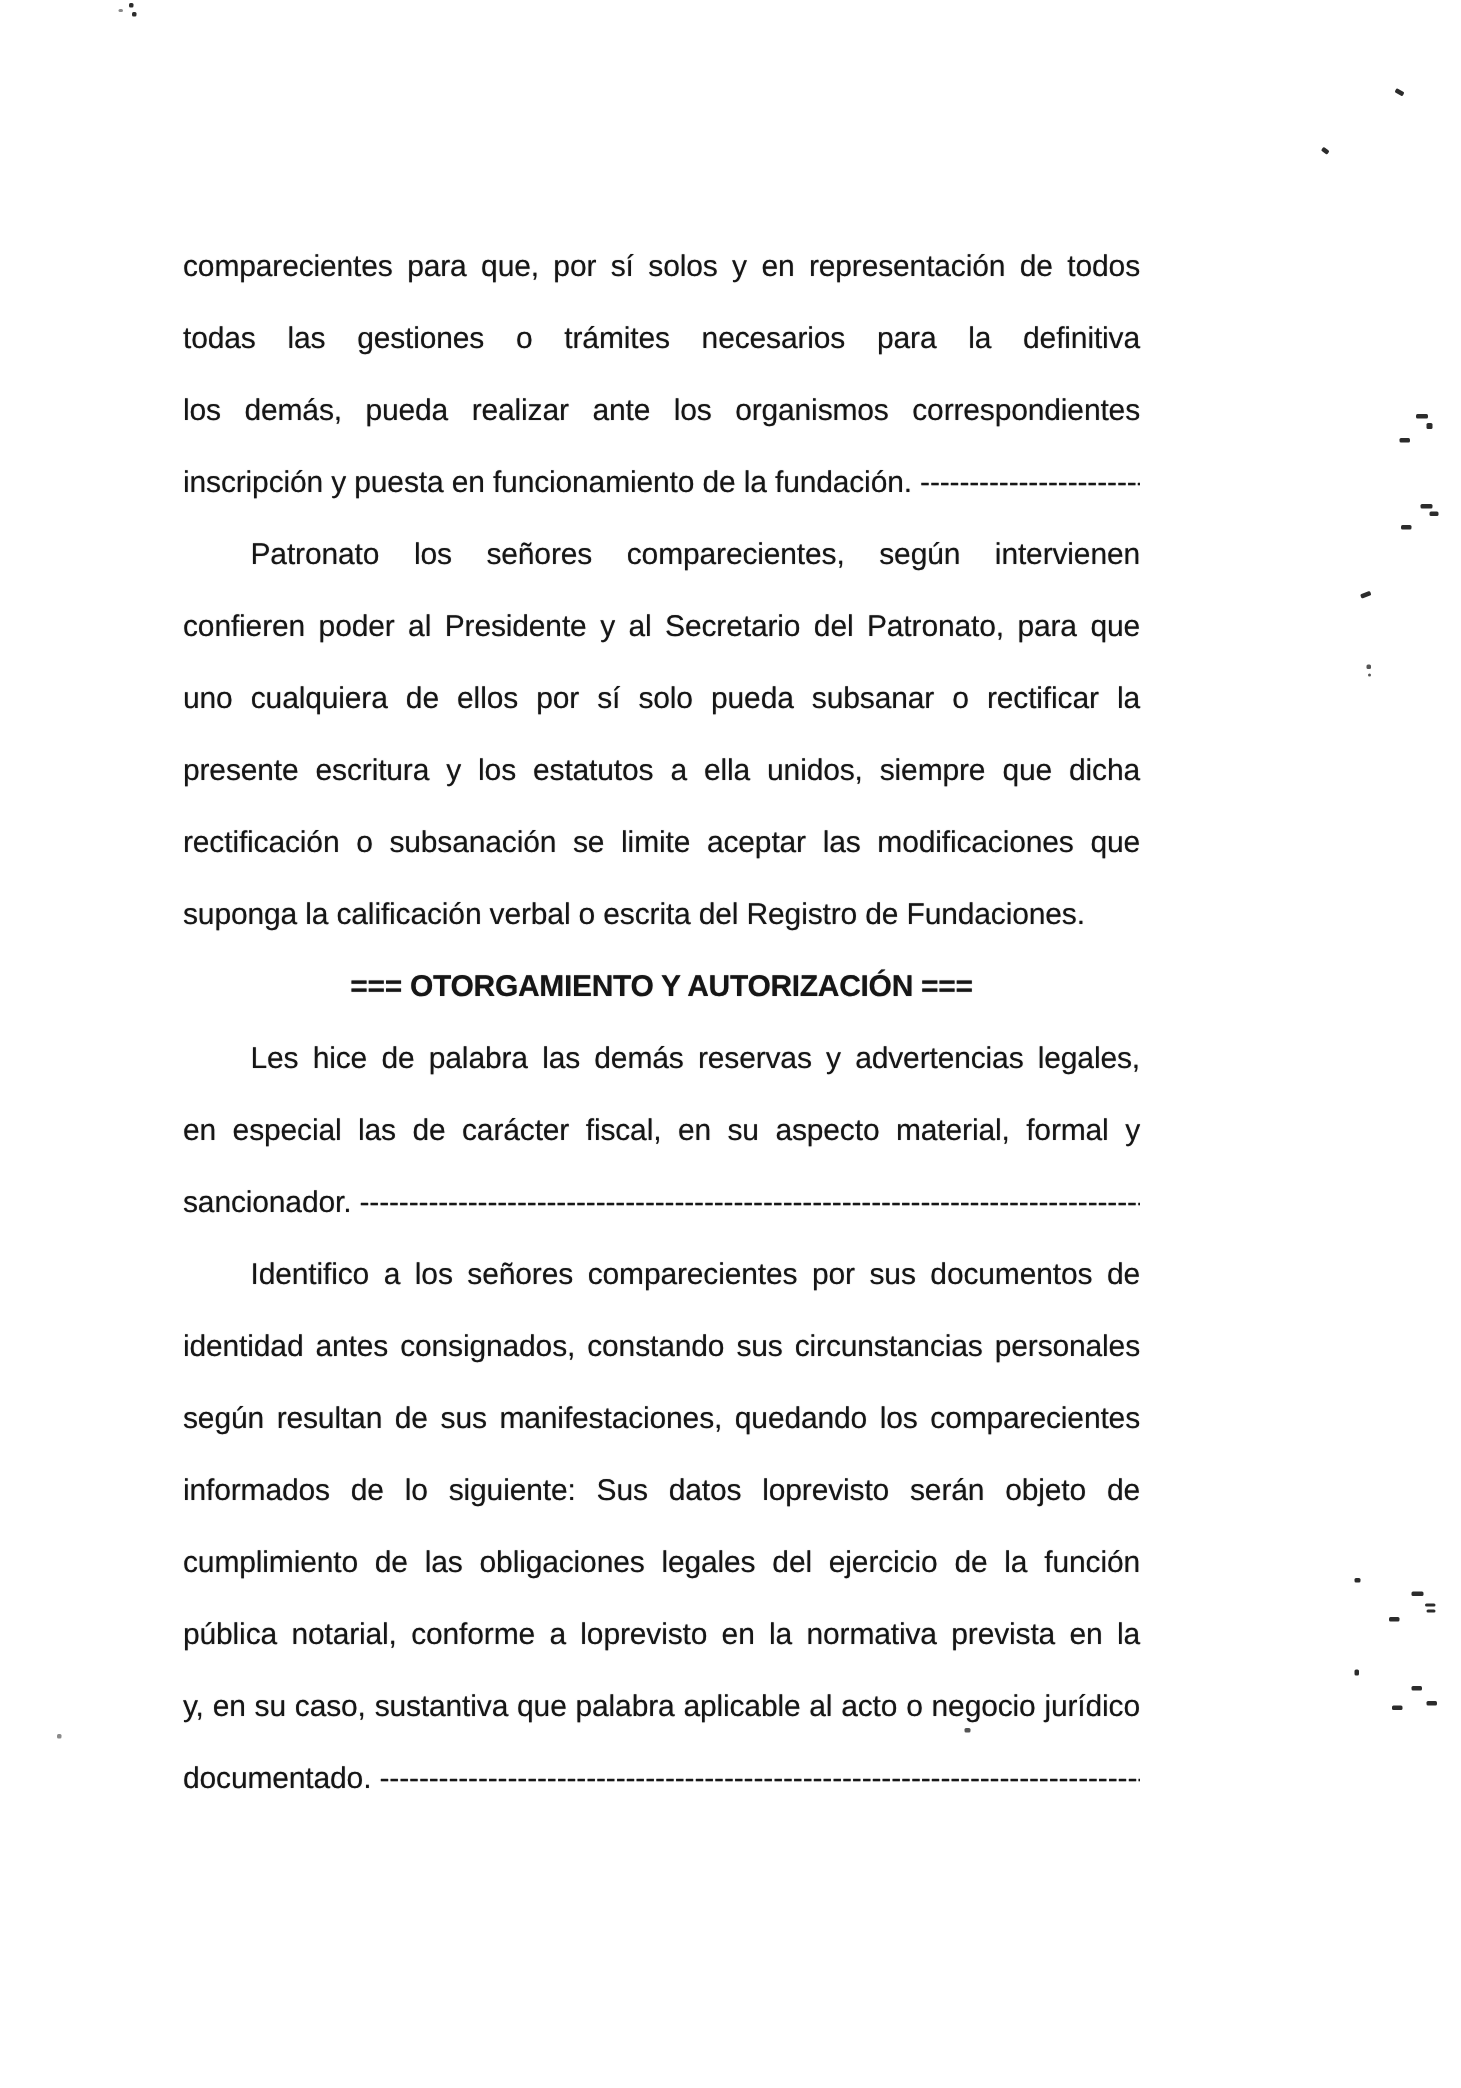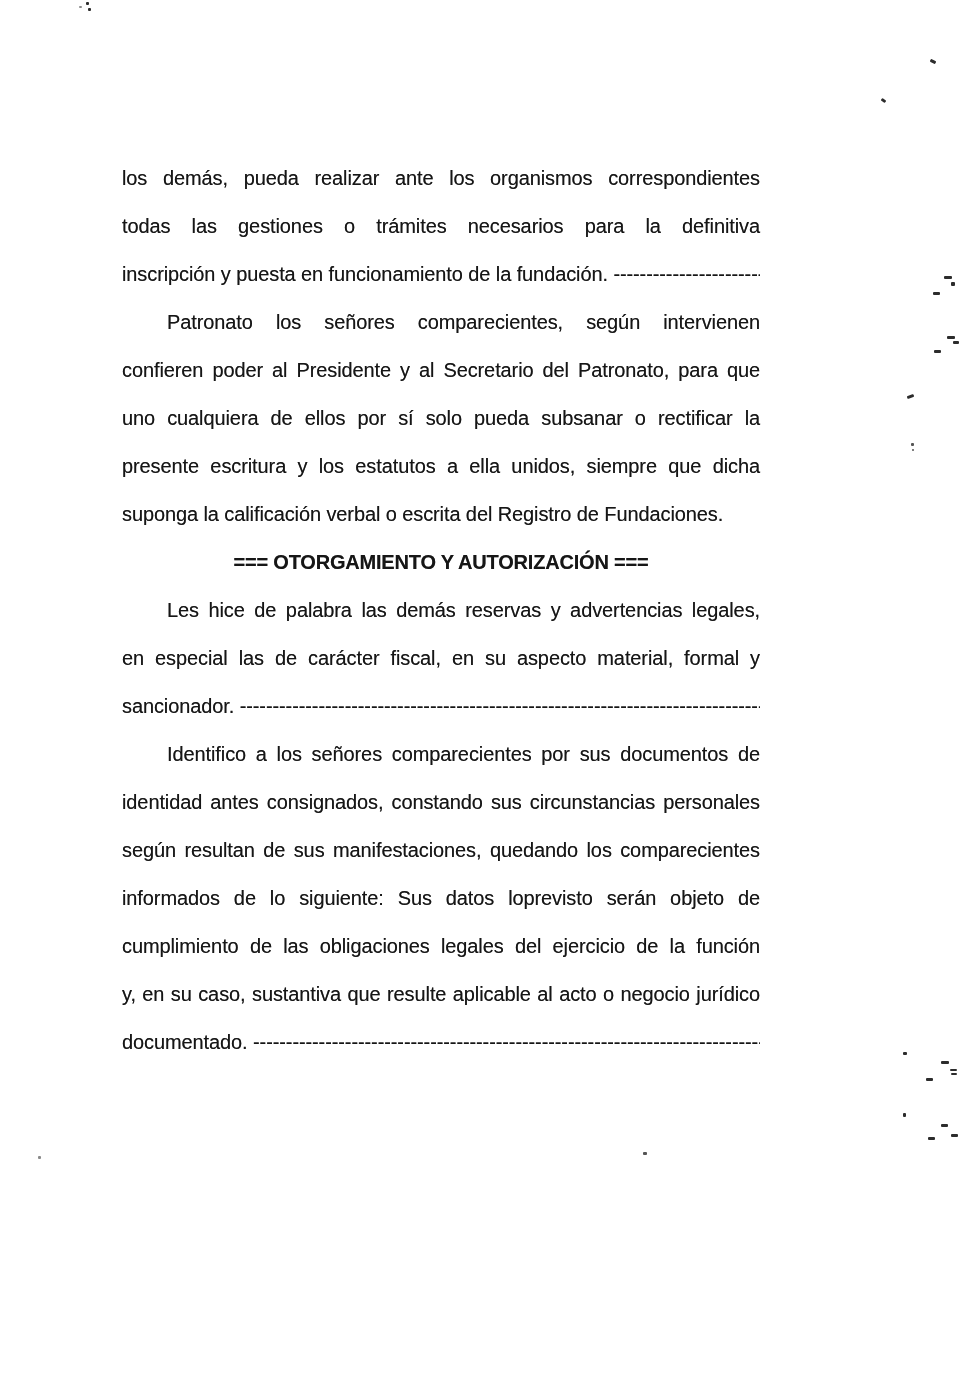--- a/index.html
+++ b/index.html
@@ -59,38 +59,41 @@
   }
   .speck.light { background: #8a8a8a; }
   .speck.mid   { background: #555555; }
 </style>
 </head>
 <body>
 
 <div class="page">
 
   <div class="textblock">
+    <div class="line just">comparecientes para que, por sí solos y en representación de todos</div>
+    <div class="line just">todas las gestiones o trámites necesarios para la definitiva</div>
     <div class="line just">los demás, pueda realizar ante los organismos correspondientes</div>
-    <div class="line just">todas las gestiones o trámites necesarios para la definitiva</div>
     <div class="line left dash">inscripción y puesta en funcionamiento de la fundación. -------------------------</div>
     <div class="line just indent">Patronato los señores comparecientes, según intervienen</div>
     <div class="line just">confieren poder al Presidente y al Secretario del Patronato, para que</div>
     <div class="line just">uno cualquiera de ellos por sí solo pueda subsanar o rectificar la</div>
     <div class="line just">presente escritura y los estatutos a ella unidos, siempre que dicha</div>
+    <div class="line just">rectificación o subsanación se limite aceptar las modificaciones que</div>
     <div class="line left">suponga la calificación verbal o escrita del Registro de Fundaciones.</div>
     <div class="line heading">=== OTORGAMIENTO Y AUTORIZACIÓN ===</div>
     <div class="line just indent">Les hice de palabra las demás reservas y advertencias legales,</div>
     <div class="line just">en especial las de carácter fiscal, en su aspecto material, formal y</div>
     <div class="line left dash">sancionador. --------------------------------------------------------------------------------------</div>
     <div class="line just indent">Identifico a los señores comparecientes por sus documentos de</div>
     <div class="line just">identidad antes consignados, constando sus circunstancias personales</div>
     <div class="line just">según resultan de sus manifestaciones, quedando los comparecientes</div>
     <div class="line just">informados de lo siguiente: Sus datos loprevisto serán objeto de</div>
     <div class="line just">cumplimiento de las obligaciones legales del ejercicio de la función</div>
-    <div class="line just">y, en su caso, sustantiva que resulte aplicable al acto o negocio jurídico</div>
+    <div class="line just">pública notarial, conforme a loprevisto en la normativa prevista en la</div>
+    <div class="line just">y, en su caso, sustantiva que palabra aplicable al acto o negocio jurídico</div>
     <div class="line left dash">documentado. -----------------------------------------------------------------------------------</div>
   </div>
 
   <div>
     <div class="speck" style="left:86px;  top:2px;    width:3px; height:3px;"></div>
     <div class="speck light" style="left:79px;  top:6px;    width:3px; height:2px;"></div>
     <div class="speck" style="left:88px;  top:8px;    width:3px; height:3px;"></div>
     <div class="speck" style="left:930px; top:60px;   width:6px; height:3px; transform:rotate(28deg);"></div>
     <div class="speck" style="left:881px; top:99px;   width:5px; height:3px; transform:rotate(35deg);"></div>
     <div class="speck" style="left:944px; top:276px;  width:8px; height:3px;"></div>

